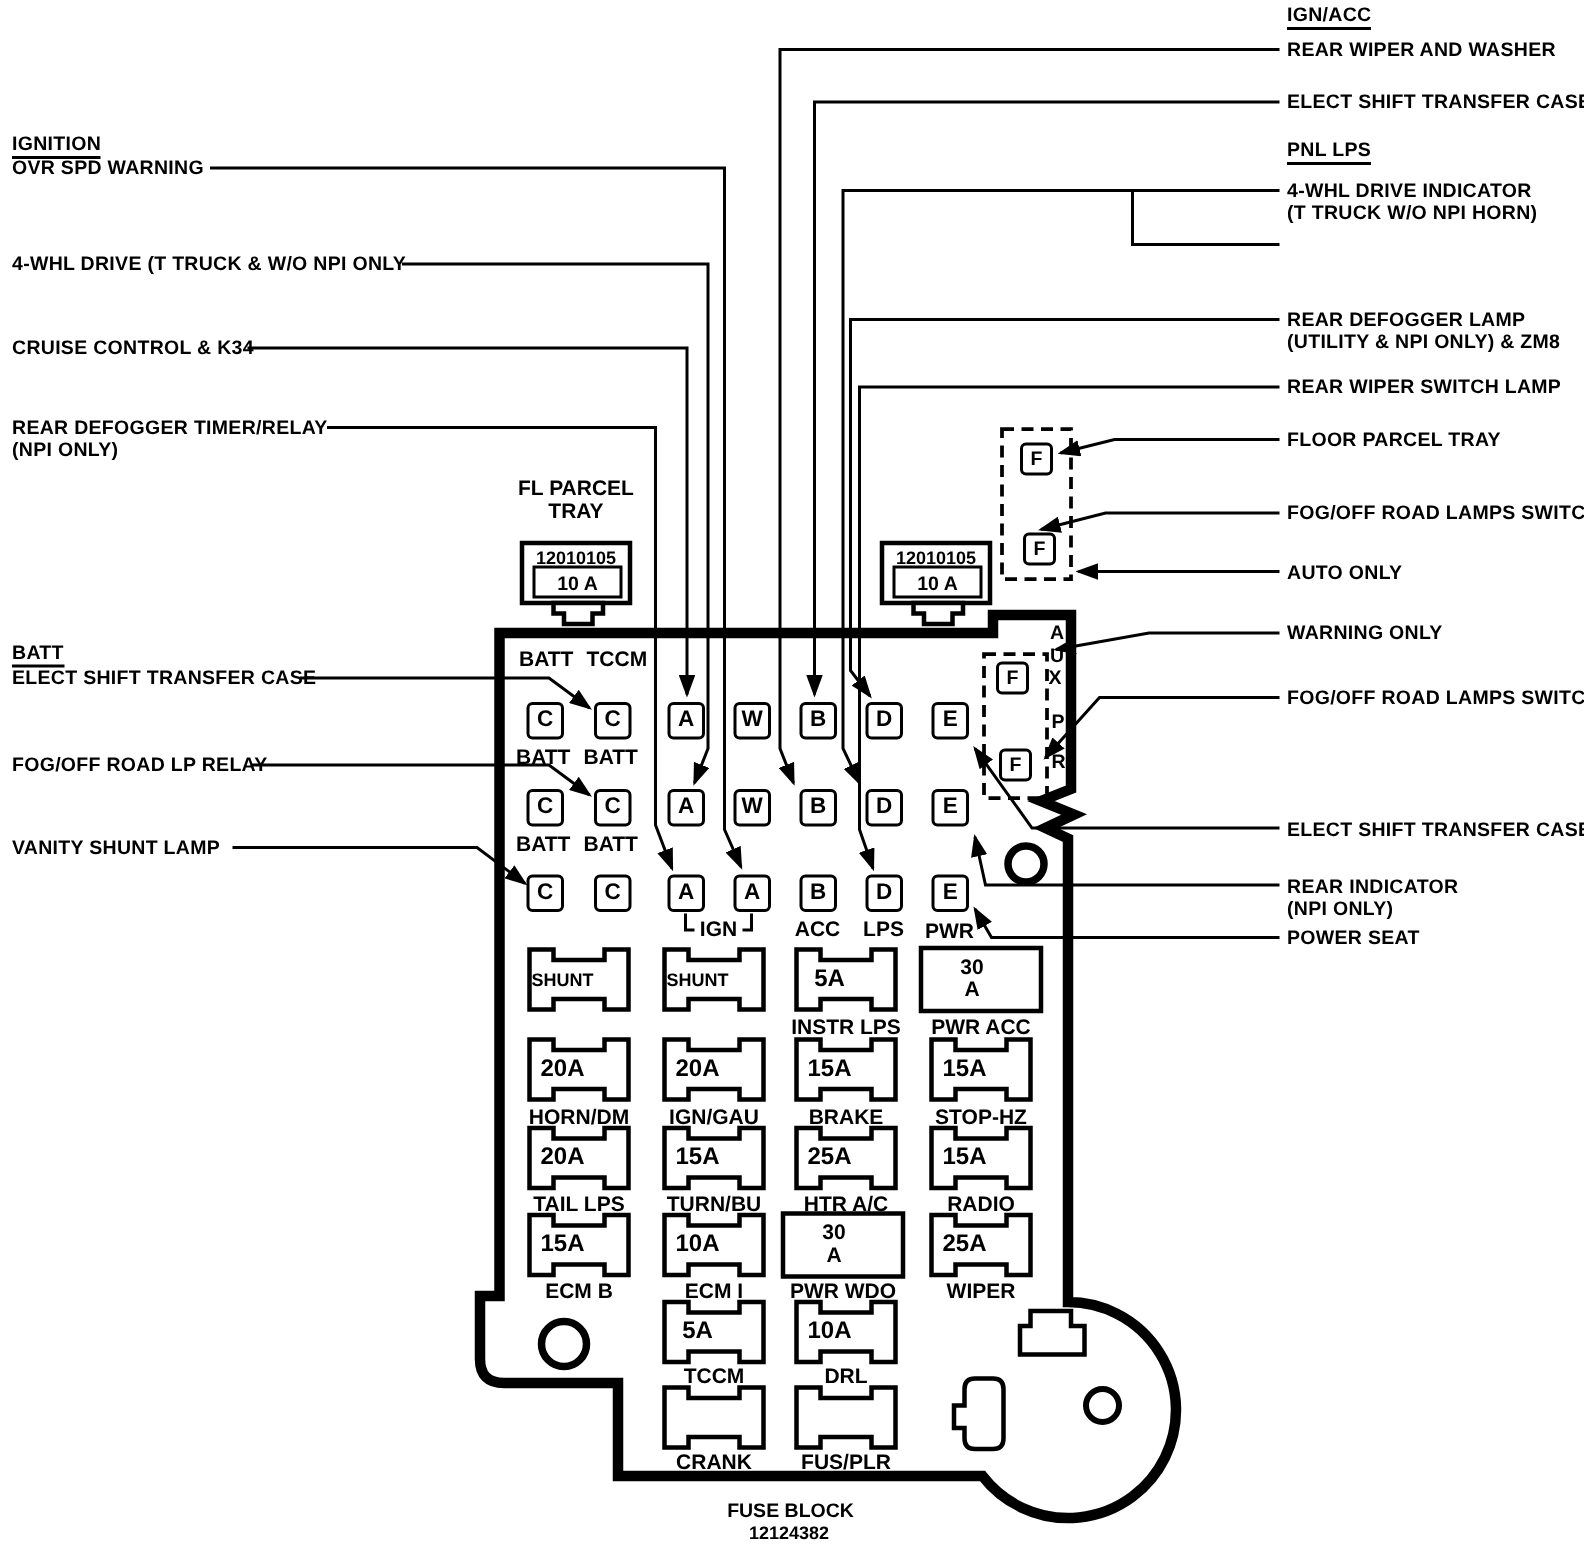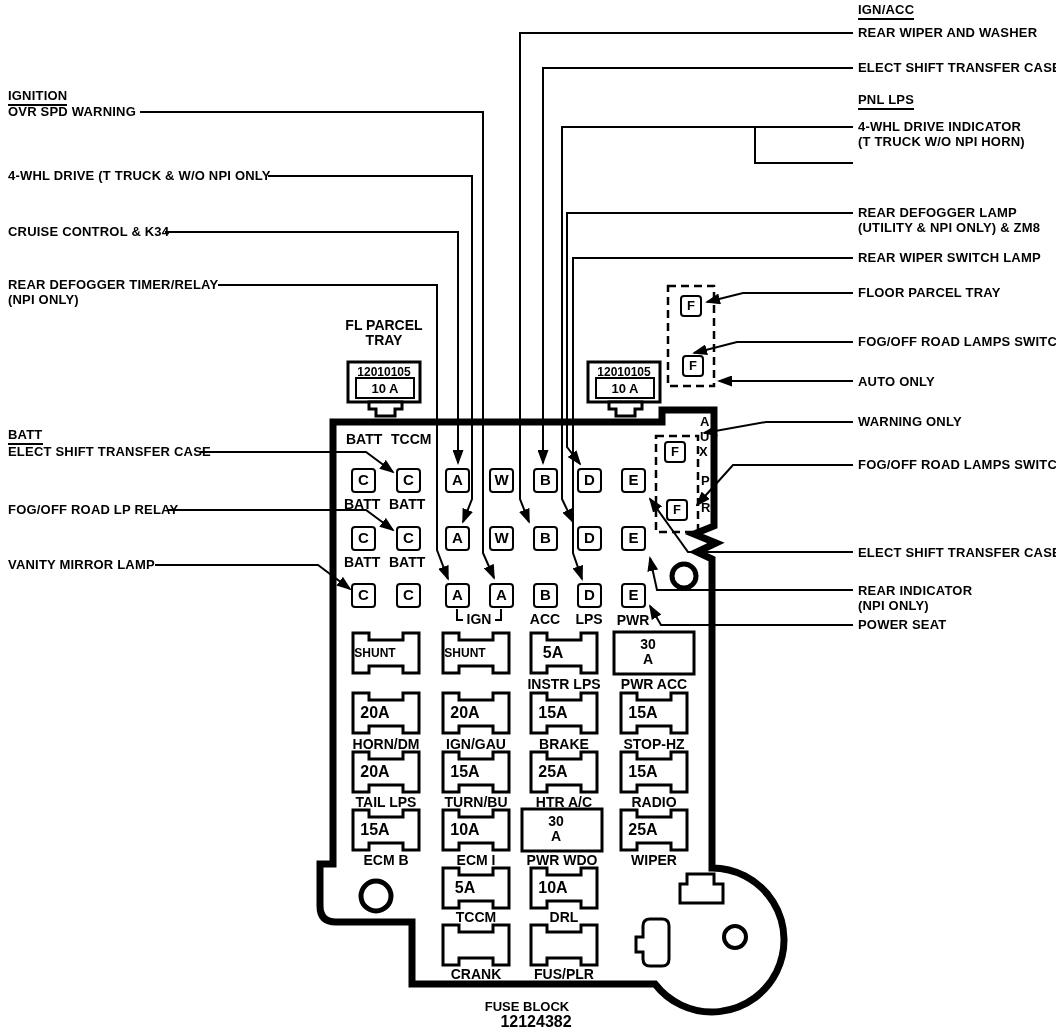--- a/index.html
+++ b/index.html
@@ -124,21 +124,21 @@
   <div class="lbl" style="left:8px;top:427px">
       <span class="l1 u">BATT</span>
     </div>
   <div class="lbl" style="left:8px;top:444px">
       <span class="l1">ELECT SHIFT TRANSFER CASE</span>
     </div>
   <div class="lbl" style="left:8px;top:502px">
       <span class="l1">FOG/OFF ROAD LP RELAY</span>
     </div>
   <div class="lbl" style="left:8px;top:557px">
-      <span class="l1">VANITY MIRROR LAMP</span>
+      <span class="l1">VANITY SHUNT LAMP</span>
     </div>
 
   <div class="lbl" style="left:858px;top:2px">
       <span class="l1 u">IGN/ACC</span>
     </div>
   <div class="lbl" style="left:858px;top:25px">
       <span class="l1">REAR WIPER AND WASHER</span>
     </div>
   <div class="lbl" style="left:858px;top:60px">
       <span class="l1">ELECT SHIFT TRANSFER CASE</span>
@@ -272,15 +272,15 @@
   <div class="flabel" style="left:340px;top:853px">ECM B</div>
   <div class="flabel" style="left:430px;top:853px">ECM I</div>
   <div class="flabel" style="left:516px;top:853px">PWR WDO</div>
   <div class="flabel" style="left:608px;top:853px">WIPER</div>
   <div class="flabel" style="left:430px;top:910px">TCCM</div>
   <div class="flabel" style="left:518px;top:910px">DRL</div>
   <div class="flabel" style="left:430px;top:967px">CRANK</div>
   <div class="flabel" style="left:518px;top:967px">FUS/PLR</div>
 
   <div class="cap" style="left:457px;top:999px;width:140px;font-size:13px">FUSE BLOCK</div>
-  <div class="cap" style="left:466px;top:1014px;width:140px;font-size:16px">12124382</div>
+  <div class="cap" style="left:456px;top:1014px;width:140px;font-size:12px">12124382</div>
 
 </div>
 
 </body></html>

